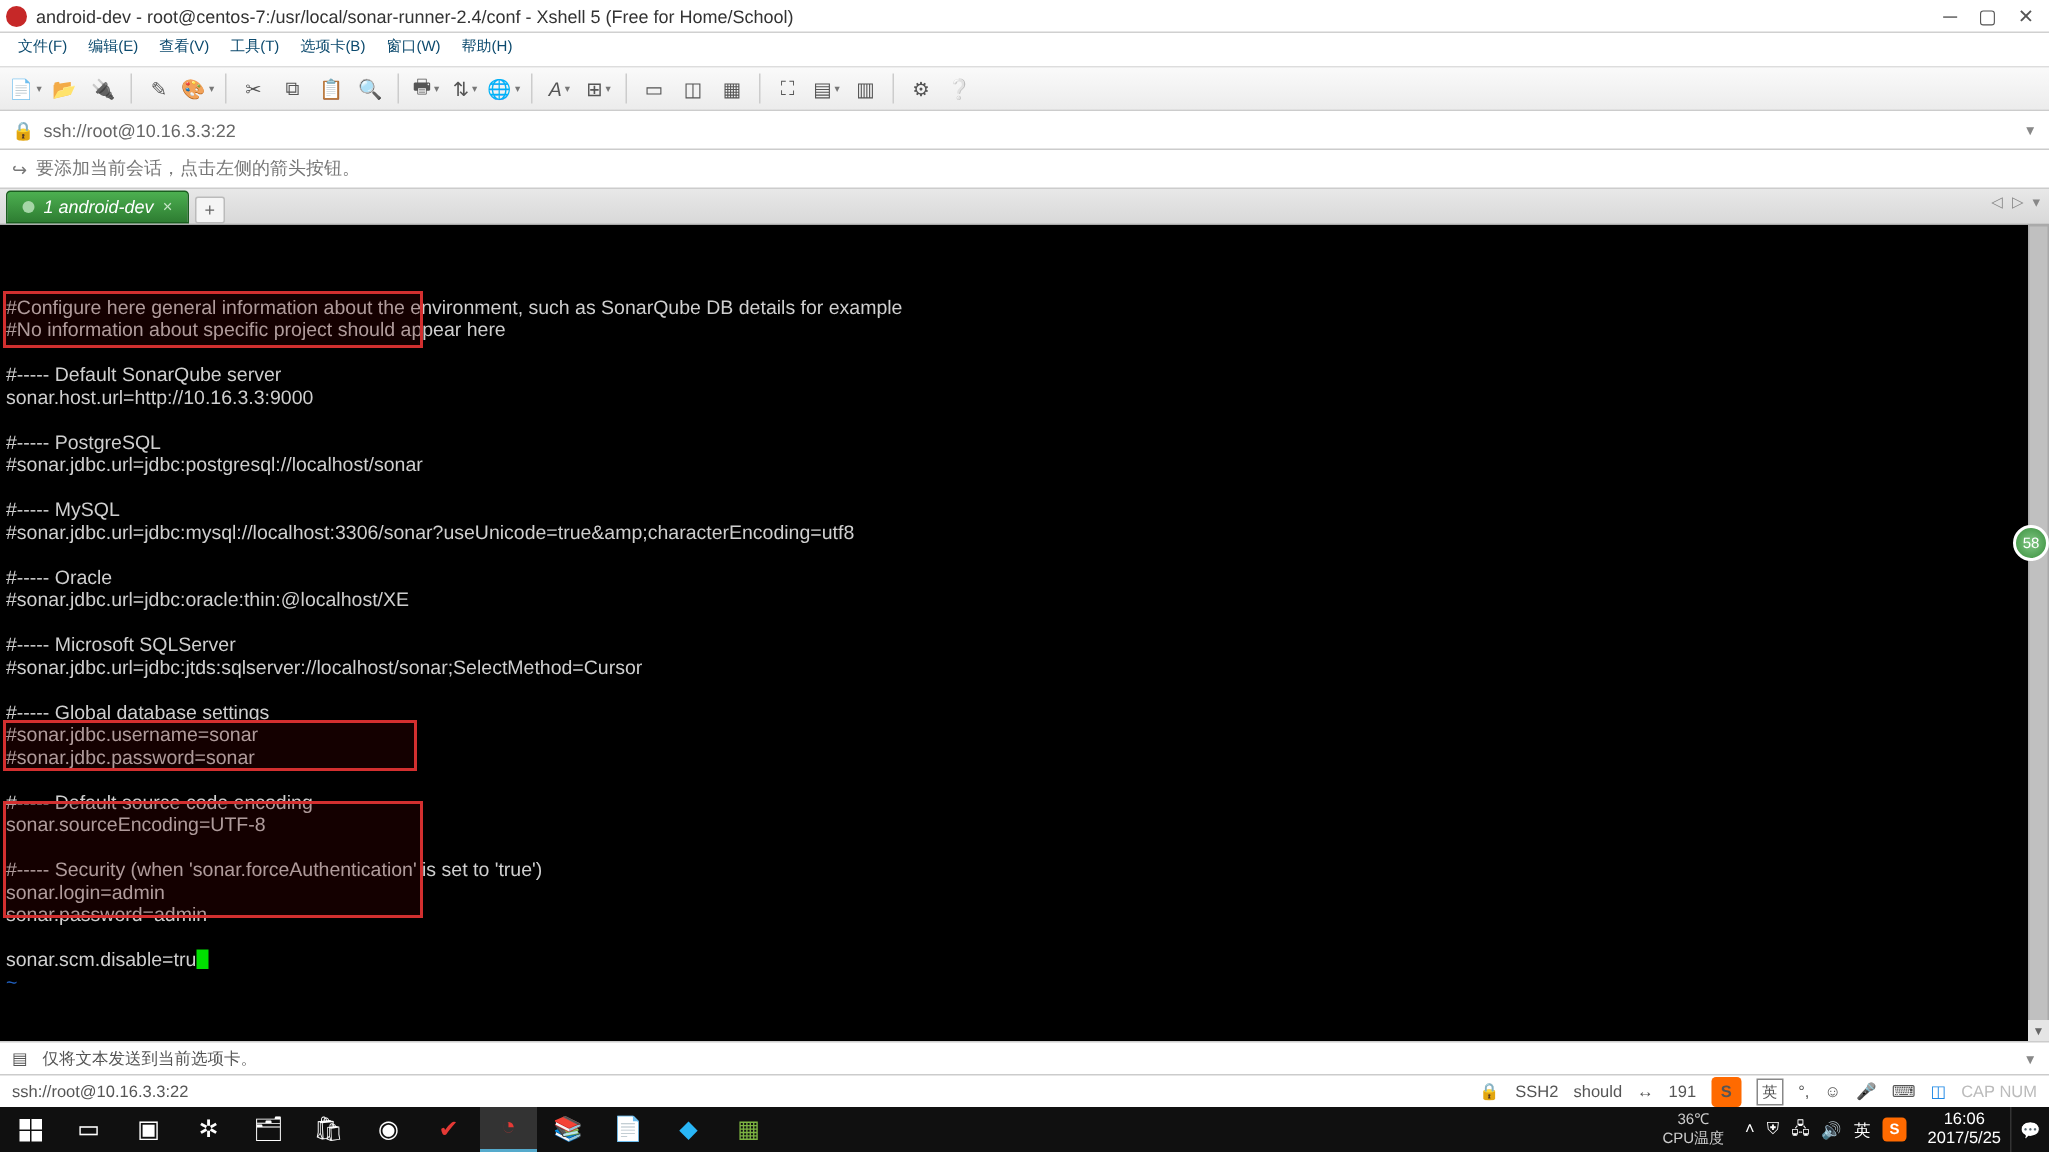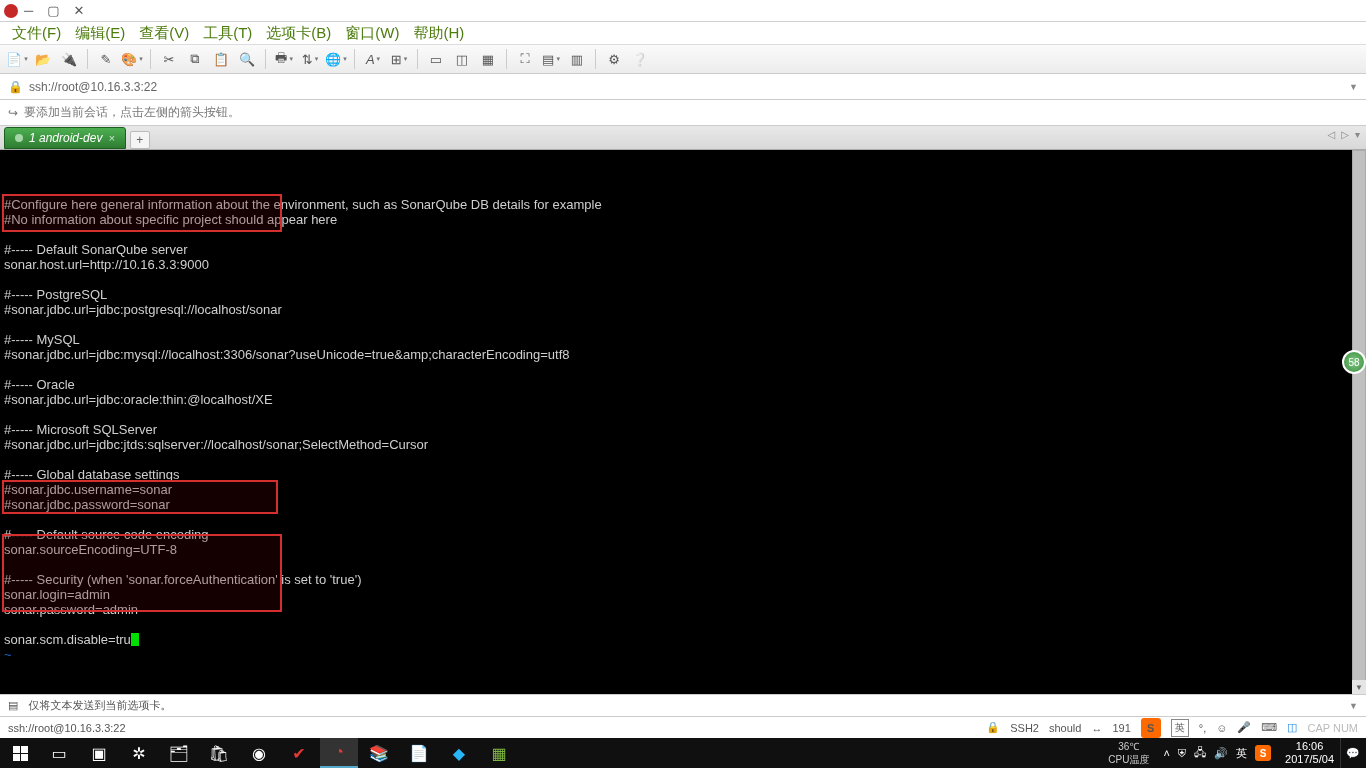--- a/index.html
+++ b/index.html
@@ -6,21 +6,21 @@
 body { width: 1366px; height: 768px; overflow: hidden; background: #fff; display: flex; flex-direction: column; }
 
 
 .titlebar { height: 22px; background: #fff; display: flex; align-items: center; padding: 0 4px; font-size: 12px; color: #333; border-bottom: 1px solid #d0d0d0; }
 .titlebar .icon-app { width: 14px; height: 14px; background: #c62828; border-radius: 50%; margin-right: 6px; }
 .titlebar .title { flex: 1; }
 .titlebar .winbtns { display: flex; gap: 14px; margin-right: 6px; color: #555; font-size: 13px; }
 .titlebar .winbtns span { cursor: pointer; }
 
 
-.menubar { height: 22px; display: flex; gap: 14px; padding: 2px 12px; font-size: 15px; color: #4d7c0f; background: #fff; }
+.menubar { height: 22px; display: flex; gap: 14px; padding: 2px 12px; font-size: 10px; color: #0c4a6e; background: #fff; }
 .menubar span { cursor: pointer; }
 
 
 .toolbar { height: 30px; background: linear-gradient(#fafafa,#ececec); border-top: 1px solid #ddd; border-bottom: 1px solid #ccc; display: flex; align-items: center; padding: 0 6px; gap: 4px; }
 .tbbtn { width: 22px; height: 22px; display: flex; align-items: center; justify-content: center; color: #555; font-size: 13px; cursor: pointer; border-radius: 2px; }
 .tbbtn.dd::after { content: "▾"; font-size: 7px; margin-left: 2px; color: #777; }
 .tbsep { width: 1px; height: 20px; background: #ccc; margin: 0 3px; }
 
 
 .addrbar { height: 26px; border-bottom: 1px solid #ccc; display: flex; align-items: center; padding: 0 8px; font-size: 12px; color: #666; gap: 6px; }
@@ -71,20 +71,21 @@
 .temp { text-align: center; line-height: 13px; font-size: 10px; color: #ccc; padding: 0 6px; }
 .swirl { color: #fff; }
 .sogou { width: 20px; height: 20px; background: #ff6a00; border-radius: 3px; display: flex; align-items: center; justify-content: center; font-weight: bold; }
 .lang { padding: 1px 3px; border: 1px solid #888; font-size: 10px; }
 </style>
 </head>
 <body>
 
 <div class="titlebar">
   <div class="icon-app"></div>
+  <div class="title">android-dev - root@centos-7:/usr/local/sonar-runner-2.4/conf - Xshell 5 (Free for Home/School)</div>
   <div class="winbtns">
     <span>─</span>
     <span>▢</span>
     <span>✕</span>
   </div>
 </div>
 
 <div class="menubar">
   <span>文件(F)</span>
   <span>编辑(E)</span>
@@ -218,16 +219,16 @@
   <div class="tray">
     <span>˄</span>
     <span>⛨</span>
     <span>🖧</span>
     <span>🔊</span>
     <span>英</span>
     <span class="sogou" style="width:16px;height:16px;font-size:10px">S</span>
   </div>
   <div class="clock">
     <div>16:06</div>
-    <div>2017/5/04</div>
+    <div>2017/5/25</div>
   </div>
   <div class="notif">💬</div>
 </div>
 
 </body></html>

